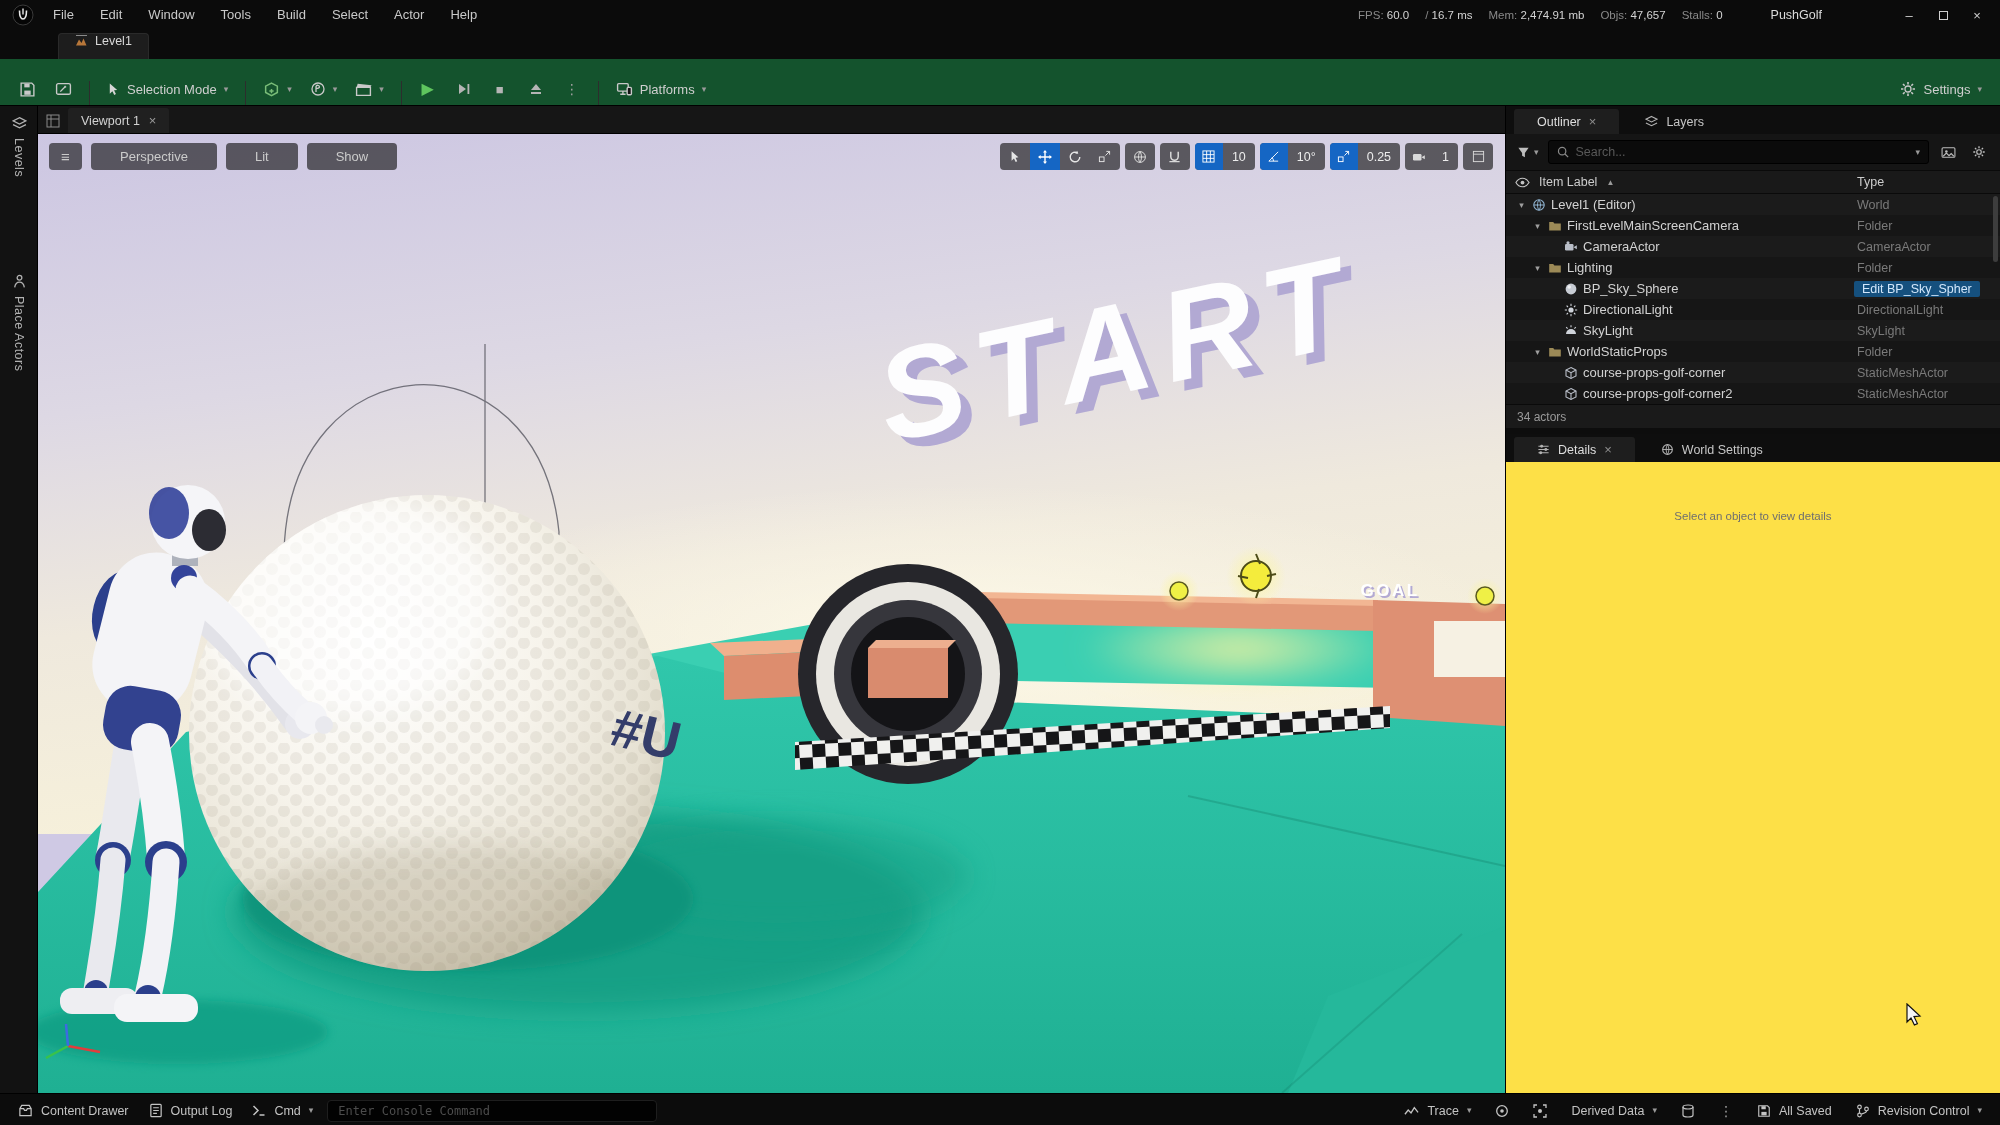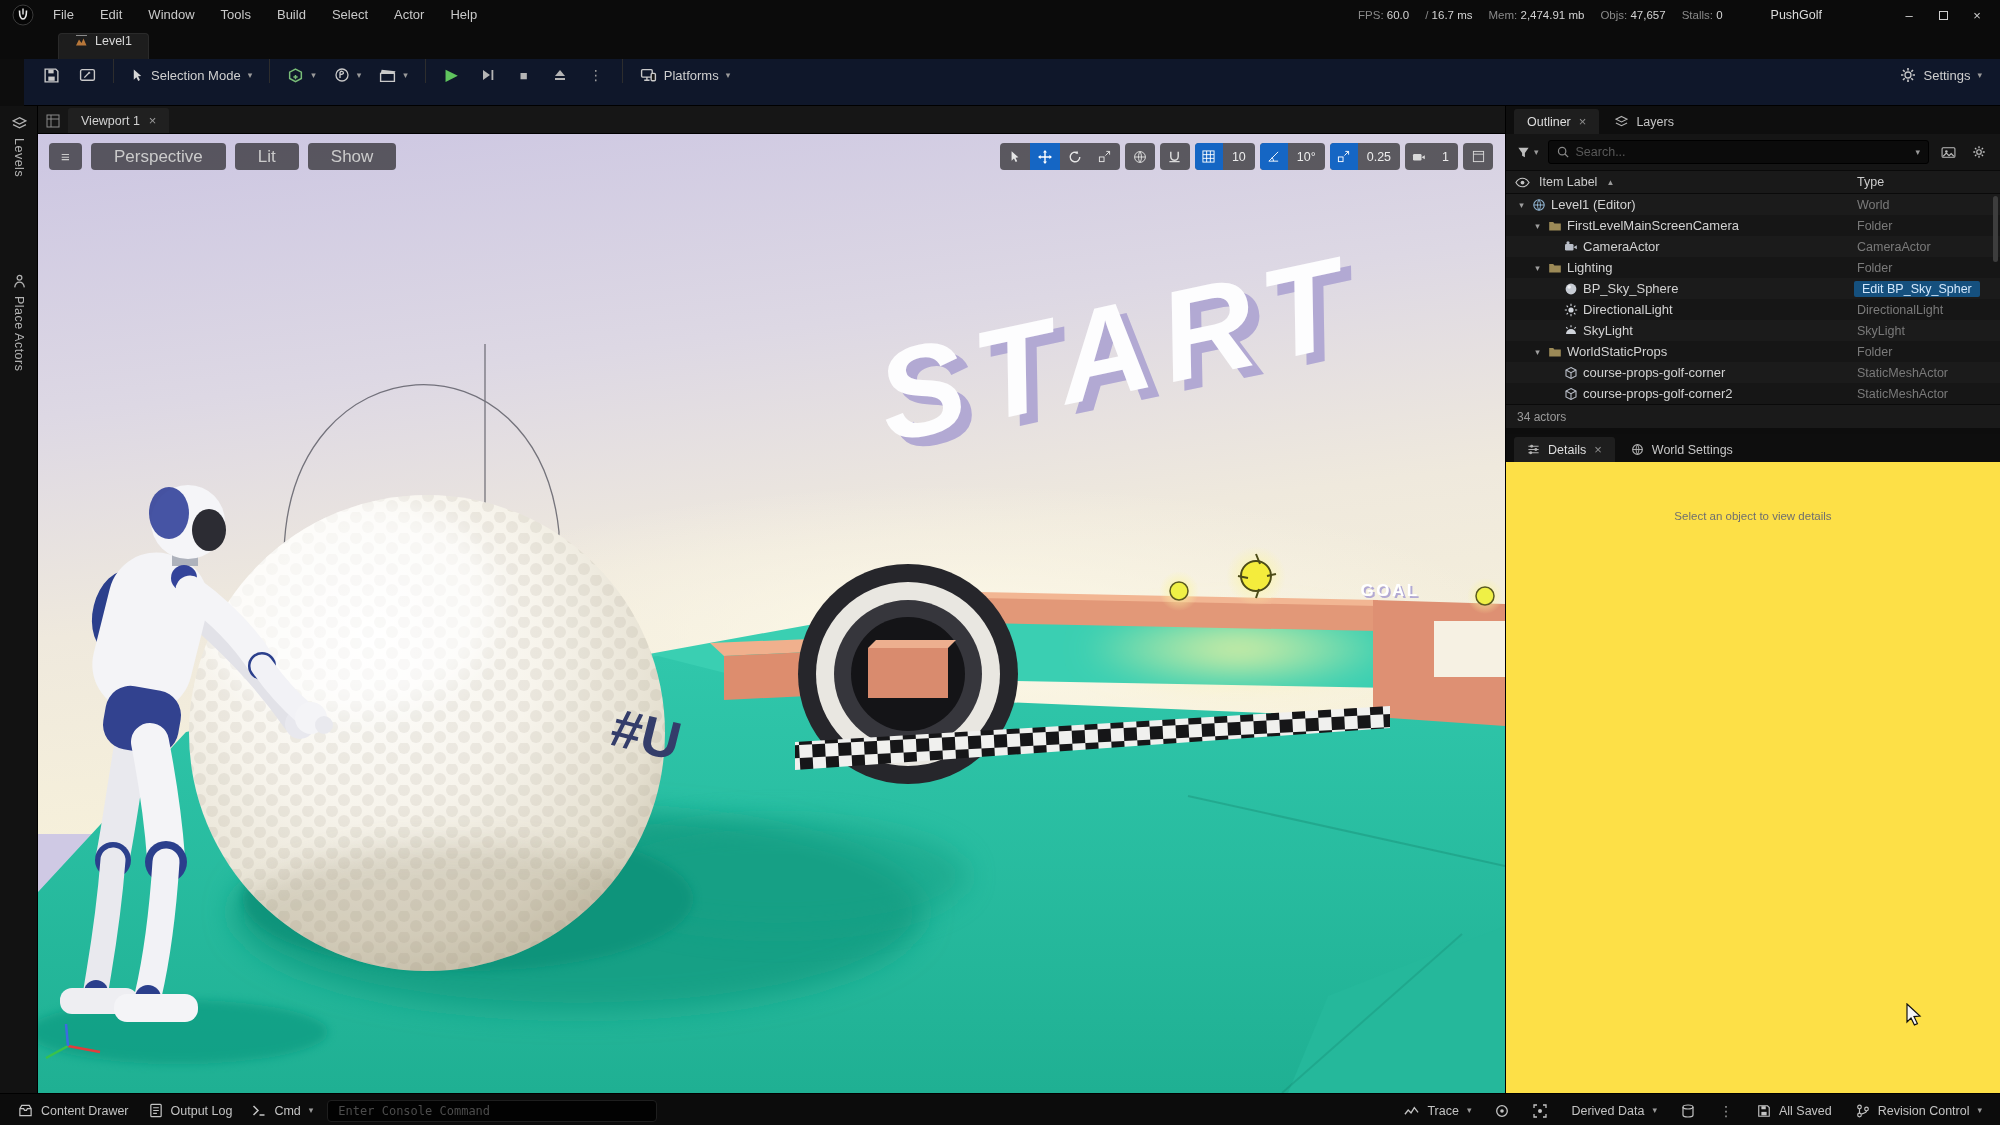--- a/index.html
+++ b/index.html
@@ -24,21 +24,21 @@
   .winbtn { width:34px; height:26px; display:grid; place-items:center; color:#cfcfcf; font-size:13px; }
   .winbtn .boxglyph { width:9px; height:9px; border:1px solid #cfcfcf; display:block; }
 
   
   .tabbar { height:29px; background:#0b0b0b; display:flex; align-items:flex-end; padding-left:58px; }
   .level-tab { height:26px; background:#1d1d1d; border:1px solid #2a2a2a; border-bottom:none;
     border-radius:4px 4px 0 0; display:flex; align-items:flex-start; gap:7px; padding:0 16px;
     font-size:12.5px; color:#d8d8d8; }
 
   
-  .toolbar { height:47px; background:#0f172a; border-bottom:1px solid #000; display:flex; align-items:flex-start; padding:0 10px; gap:2px;margin-left:24px; }
+  .toolbar { height:47px; background:#14532d; border-bottom:1px solid #000; display:flex; align-items:flex-end; padding:0 10px; gap:2px; }
   .tb-btn { height:32px; min-width:34px; display:flex; align-items:center; justify-content:center; gap:7px;
     padding:0 8px; border-radius:4px; font-size:13px; color:#cfcfcf; cursor:default; }
   .caret { font-size:9px; color:#9a9a9a; line-height:1; }
   .tb-sep { width:1px; height:24px; background:#2d2d2d; margin:0 7px; }
   .play-glyph { color:#5fc45e; font-size:16px; line-height:1; }
   .dim-glyph { color:#b5b5b5; font-size:13px; line-height:1; }
   .kebab { color:#9f9f9f; font-size:14px; letter-spacing:0; }
   .tb-spacer { flex:1; }
 
   
@@ -51,34 +51,34 @@
 
   
   .viewport { width:1467px; display:flex; flex-direction:column; background:#0f172a; }
   .vp-tabstrip { height:28px; background:#161616; border-bottom:1px solid #000; display:flex; align-items:flex-end; padding-left:8px; gap:8px; }
   .vp-strip-icon { margin-bottom:5px; }
   .vp-tab { height:25px; background:#202020; border-radius:3px 3px 0 0; padding:0 13px; display:flex; align-items:center; gap:9px; font-size:12.5px; color:#d2d2d2; }
   .vp-close { color:#9b9b9b; font-size:13px; }
   .vp-canvas { position:relative; flex:1; overflow:hidden; background:#cfc9e4; }
   .vp-canvas > svg.scene { position:absolute; inset:0; width:100%; height:100%; }
   .vp-overlay-left { position:absolute; top:9px; left:11px; display:flex; gap:9px; }
-  .vp-pill { height:27px; background:rgba(14,14,14,.62); border-radius:4px; display:flex; align-items:center; padding:0 23px; gap:6px; font-size:17px; color:#cbcbcb; }
+  .vp-pill { height:27px; background:rgba(14,14,14,.62); border-radius:4px; display:flex; align-items:center; padding:0 29px; gap:6px; font-size:13px; color:#cbcbcb; }
   .vp-burger { padding:0; width:33px; justify-content:center; font-size:15px; }
   .vp-overlay-right { position:absolute; top:9px; right:12px; display:flex; gap:5px; align-items:center; }
   .tool-group { display:flex; height:27px; background:rgba(14,14,14,.62); border-radius:4px; overflow:hidden; }
   .tool-btn { width:30px; display:grid; place-items:center; }
   .tool-btn.active { background:#1566c4; }
   .snap-icon { width:28px; display:grid; place-items:center; }
   .snap-icon.blue { background:#1566c4; }
   .snap-val { padding:0 9px; display:flex; align-items:center; font-size:12.5px; color:#ececec; }
 
   
   .rightpanel { width:495px; background:#121212; border-left:1px solid #000; display:flex; flex-direction:column; }
   .panel-tabs { height:28px; background:#0e0e0e; display:flex; align-items:flex-end; padding-left:8px; gap:3px; }
-  .ptab { height:25px; display:flex; align-items:center; gap:8px; padding:0 13px; font-size:12.5px; color:#c6c6c6; border-radius:3px 3px 0 0; }
+  .ptab { height:25px; display:flex; align-items:center; gap:8px; padding:0 23px; font-size:12.5px; color:#c6c6c6; border-radius:3px 3px 0 0; }
   .ptab.active { background:#1e1e1e; color:#dedede; }
   .ptab .close { color:#8f8f8f; font-size:13px; }
   .search-row { height:36px; display:flex; align-items:center; gap:7px; padding:0 9px; background:#151515; }
   .filter-btn { display:flex; align-items:center; gap:4px; color:#bdbdbd; padding:0 2px; }
   .search-box { flex:1; height:24px; background:#0b0b0b; border:1px solid #000; border-radius:3px; display:flex; align-items:center; padding:0 8px; gap:7px; }
   .search-box input { flex:1; background:transparent; border:0; outline:none; color:#cfcfcf; font-size:12.5px; font-family:"Liberation Sans",sans-serif; }
   .search-box input::placeholder { color:#585858; }
   .icon-btn-sm { width:24px; height:24px; display:grid; place-items:center; color:#bdbdbd; }
   .ol-header { height:24px; display:flex; align-items:center; background:#191919; border-top:1px solid #0a0a0a; border-bottom:1px solid #0a0a0a; font-size:12.5px; color:#cccccc; position:relative; padding-left:9px; gap:9px; }
   .sort-glyph { font-size:8px; color:#9a9a9a; }

